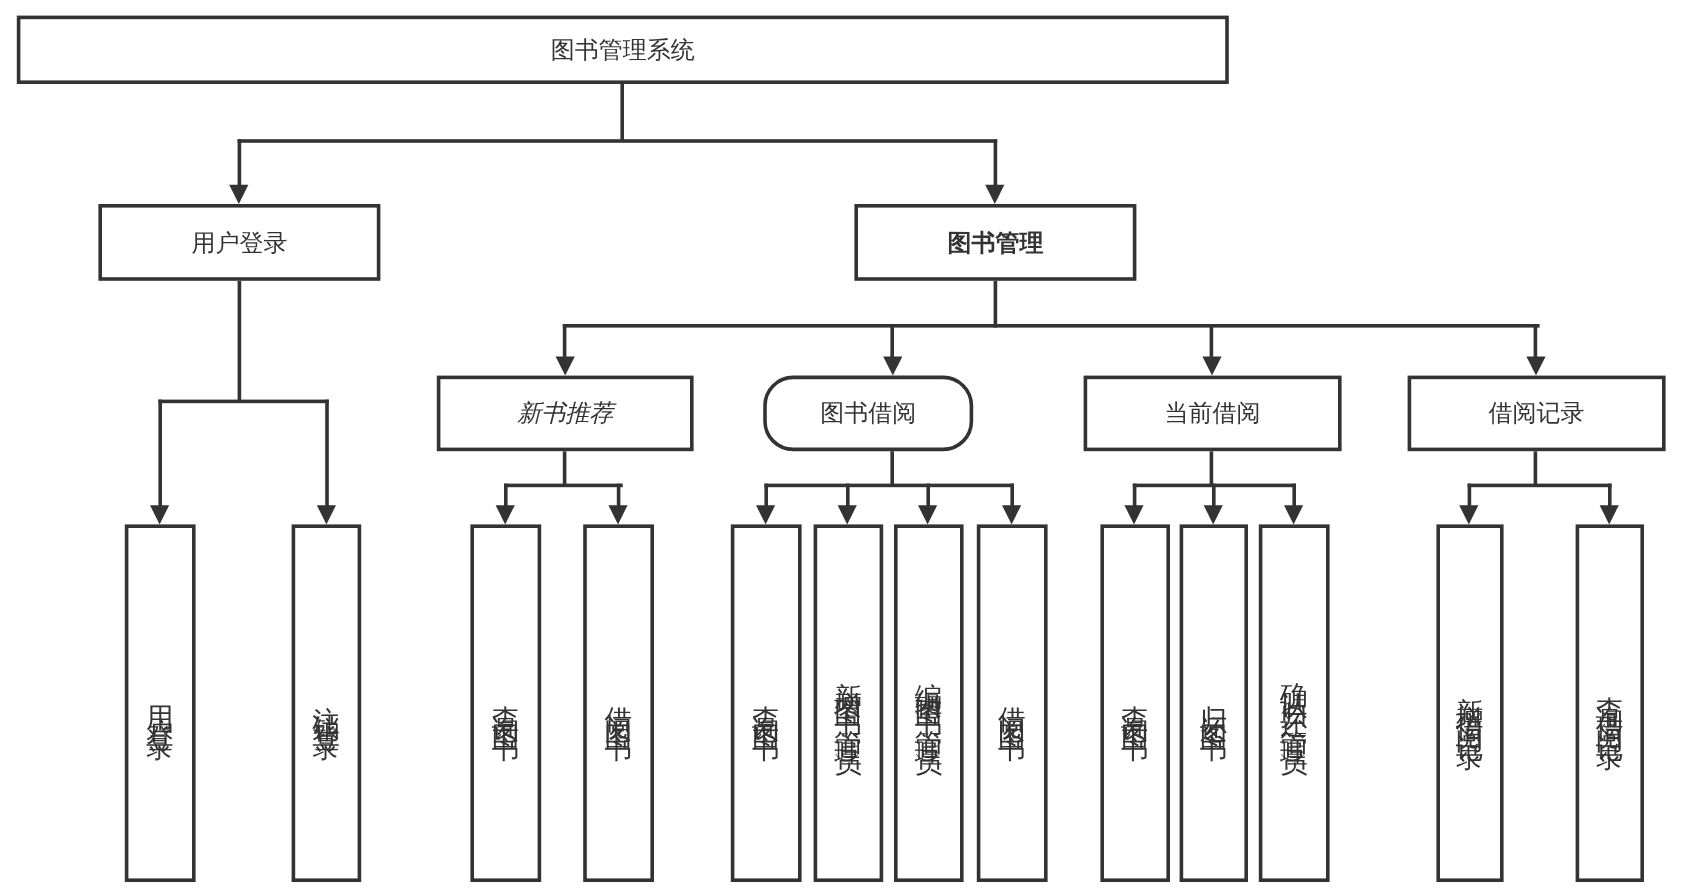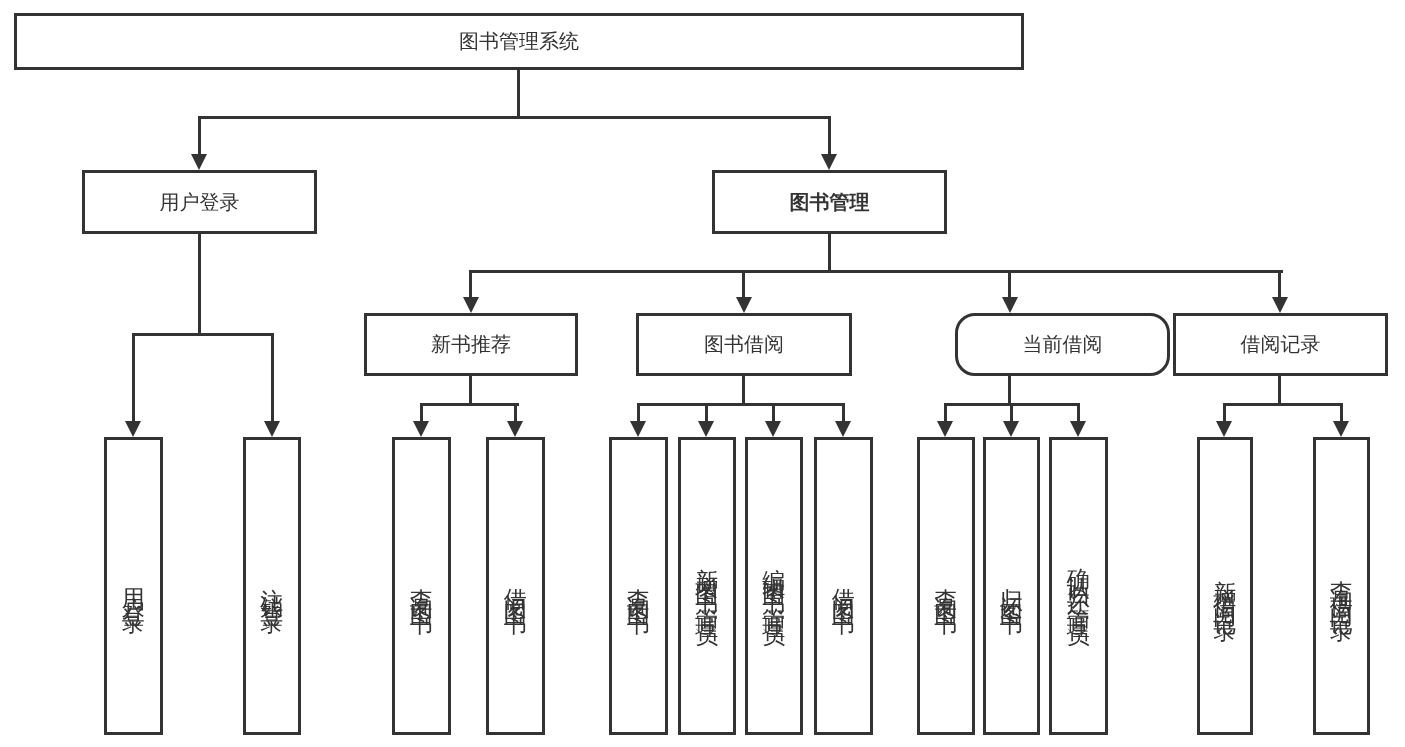--- a/index.html
+++ b/index.html
@@ -96,27 +96,27 @@
     <span>图书管理系统</span>
   </div>
 
   <div class="node" style="left:82px;top:170px;width:235px;height:64px;">
     <span>用户登录</span>
   </div>
   <div class="node" style="left:712px;top:170px;width:235px;height:64px;font-weight:bold;">
     <span>图书管理</span>
   </div>
 
-  <div class="node" style="left:364px;top:313px;width:214px;height:63px;">
+  <div class="node" style="left:364px;top:313px;width:214px;height:63px;font-style:italic;">
     <span>新书推荐</span>
   </div>
-  <div class="node" style="left:636px;top:313px;width:216px;height:63px;">
+  <div class="node" style="left:636px;top:313px;width:175px;height:63px;border-radius:25px;">
     <span>图书借阅</span>
   </div>
-  <div class="node" style="left:955px;top:313px;width:215px;height:63px;border-radius:20px;">
+  <div class="node" style="left:903px;top:313px;width:215px;height:63px;">
     <span>当前借阅</span>
   </div>
   <div class="node" style="left:1173px;top:313px;width:215px;height:63px;">
     <span>借阅记录</span>
   </div>
 
   <div class="node leaf" style="left:104px;top:437px;width:59px;height:298px;">
     <span>用户登录</span>
   </div>
   <div class="node leaf" style="left:243px;top:437px;width:58px;height:298px;">

